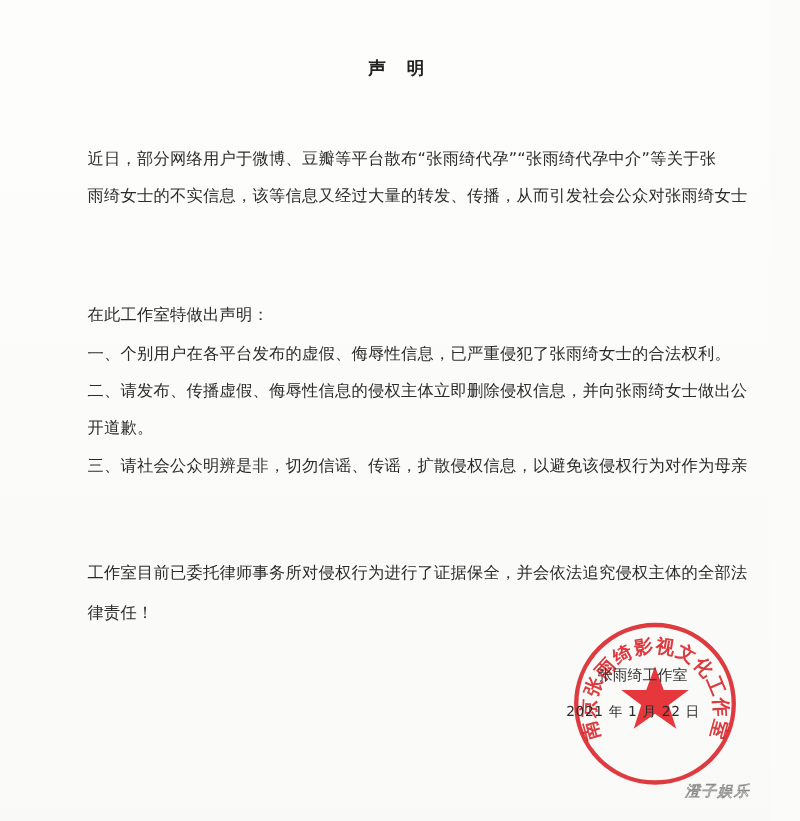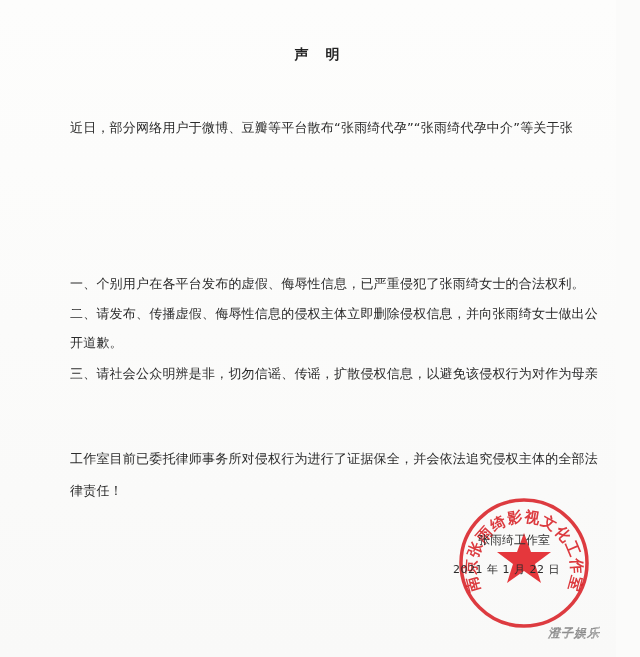--- a/index.html
+++ b/index.html
@@ -21,21 +21,23 @@
   .watermark { position:absolute; left:548px; top:625px; font-size:12px; color:#fff;
     -webkit-text-stroke:0.6px #8a8a8a; font-style:italic; letter-spacing:1px; }
 </style>
 </head>
 <body>
 
 <div class="page">
   <div class="title">声 明</div>
 
   <div class="line" style="top:104px">近日，部分网络用户于微博、豆瓣等平台散布“张雨绮代孕”“张雨绮代孕中介”等关于张</div>
+  <div class="line" style="top:134px">雨绮女士的不实信息，该等信息又经过大量的转发、传播，从而引发社会公众对张雨绮女士</div>
 
+  <div class="line" style="top:229px">在此工作室特做出声明：</div>
   <div class="line" style="top:260px">一、个别用户在各平台发布的虚假、侮辱性信息，已严重侵犯了张雨绮女士的合法权利。</div>
   <div class="line" style="top:290px">二、请发布、传播虚假、侮辱性信息的侵权主体立即删除侵权信息，并向张雨绮女士做出公</div>
   <div class="line" style="top:319px">开道歉。</div>
   <div class="line" style="top:350px">三、请社会公众明辨是非，切勿信谣、传谣，扩散侵权信息，以避免该侵权行为对作为母亲</div>
 
   <div class="line" style="top:435px">工作室目前已委托律师事务所对侵权行为进行了证据保全，并会依法追究侵权主体的全部法</div>
   <div class="line" style="top:467px">律责任！</div>
 
   <svg class="seal" viewBox="0 0 132 132">
     <defs>

